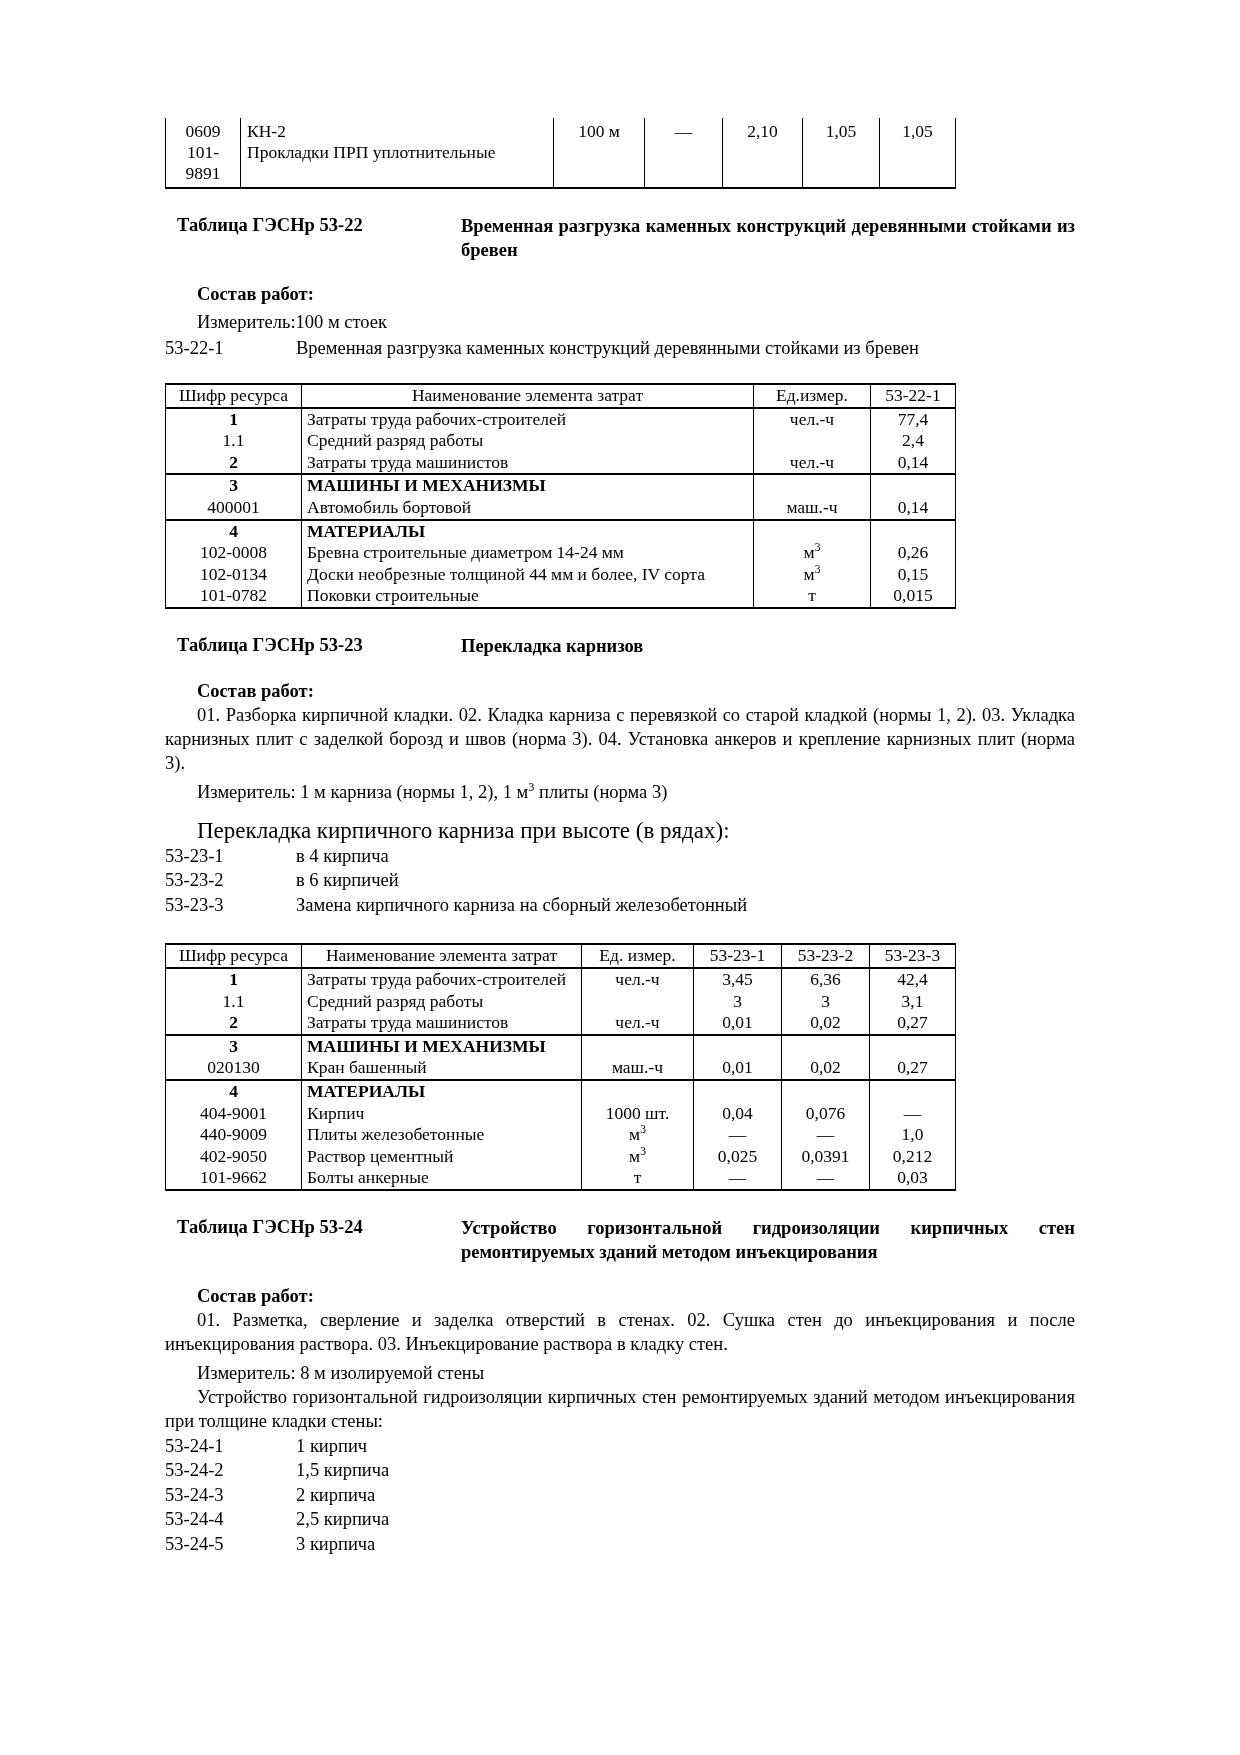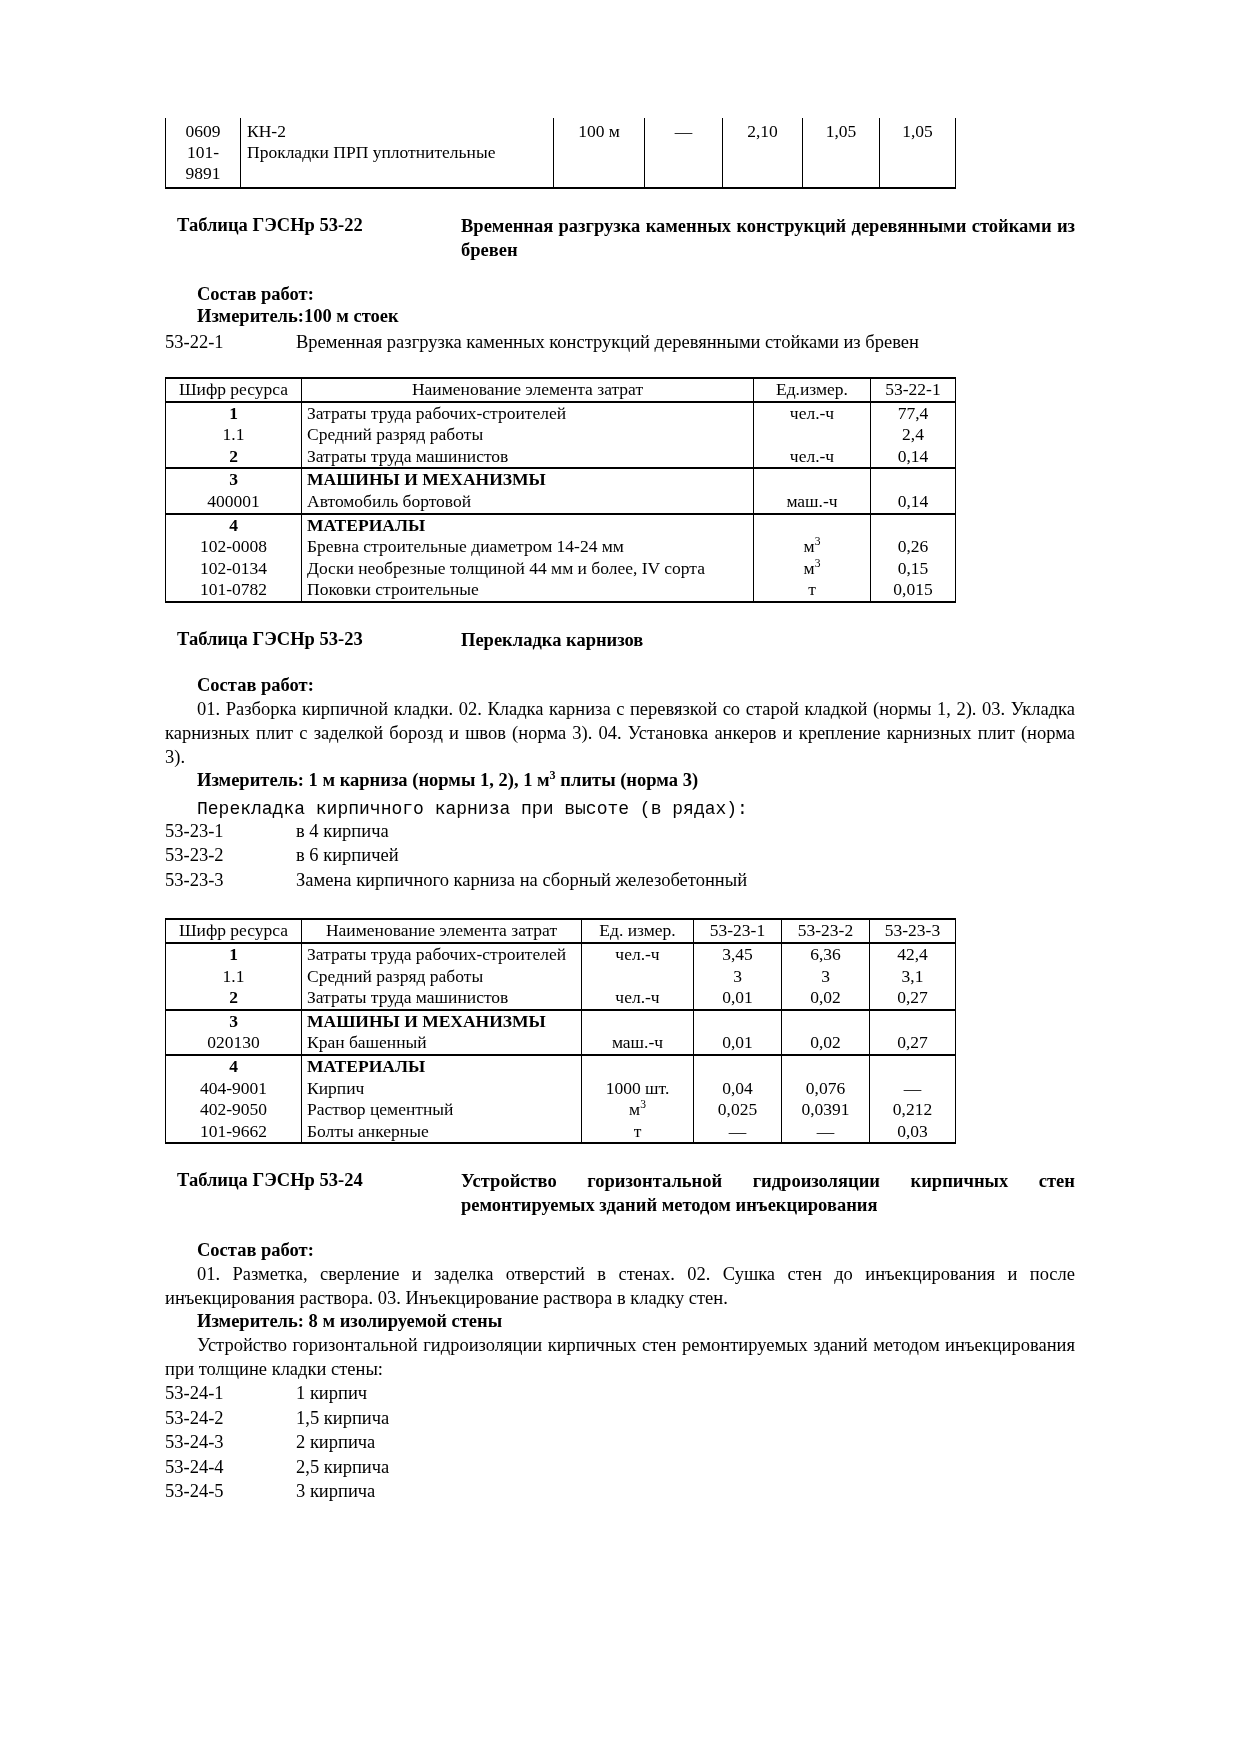--- a/index.html
+++ b/index.html
@@ -92,30 +92,29 @@
     padding-left: 32px;
   }
   .para {
     font-size: 18.5px;
     line-height: 1.3;
     margin-top: 1px;
     text-align: justify;
     text-indent: 32px;
   }
   .izmer {
-    font-weight: bold;
+    font-weight: normal;
     font-size: 18.5px;
     padding-left: 32px;
-    margin-top: 1px;
+    margin-top: 7px;
   }
   .lead {
-    font-size: 18px;
+    font-size: 23px;
     padding-left: 32px;
-    margin-top: 8px;
-    font-family: Liberation Mono, monospace;
+    margin-top: 15px;
   }
   .coderow {
     display: flex;
     font-size: 18.5px;
     line-height: 1.33;
   }
   .coderow .cd {
     width: 131px;
     flex: 0 0 131px;
   }
@@ -338,20 +337,28 @@
       </tr>
       <tr>
         <td class="c">404-9001</td>
         <td class="l">Кирпич</td>
         <td class="c">1000 шт.</td>
         <td class="c">0,04</td>
         <td class="c">0,076</td>
         <td class="c">—</td>
       </tr>
       <tr>
+        <td class="c">440-9009</td>
+        <td class="l">Плиты железобетонные</td>
+        <td class="c"><span>м</span><sup>3</sup></td>
+        <td class="c">—</td>
+        <td class="c">—</td>
+        <td class="c">1,0</td>
+      </tr>
+      <tr>
         <td class="c">402-9050</td>
         <td class="l">Раствор цементный</td>
         <td class="c"><span>м</span><sup>3</sup></td>
         <td class="c">0,025</td>
         <td class="c">0,0391</td>
         <td class="c">0,212</td>
       </tr>
       <tr class="outer-bot">
         <td class="c">101-9662</td>
         <td class="l">Болты анкерные</td>

